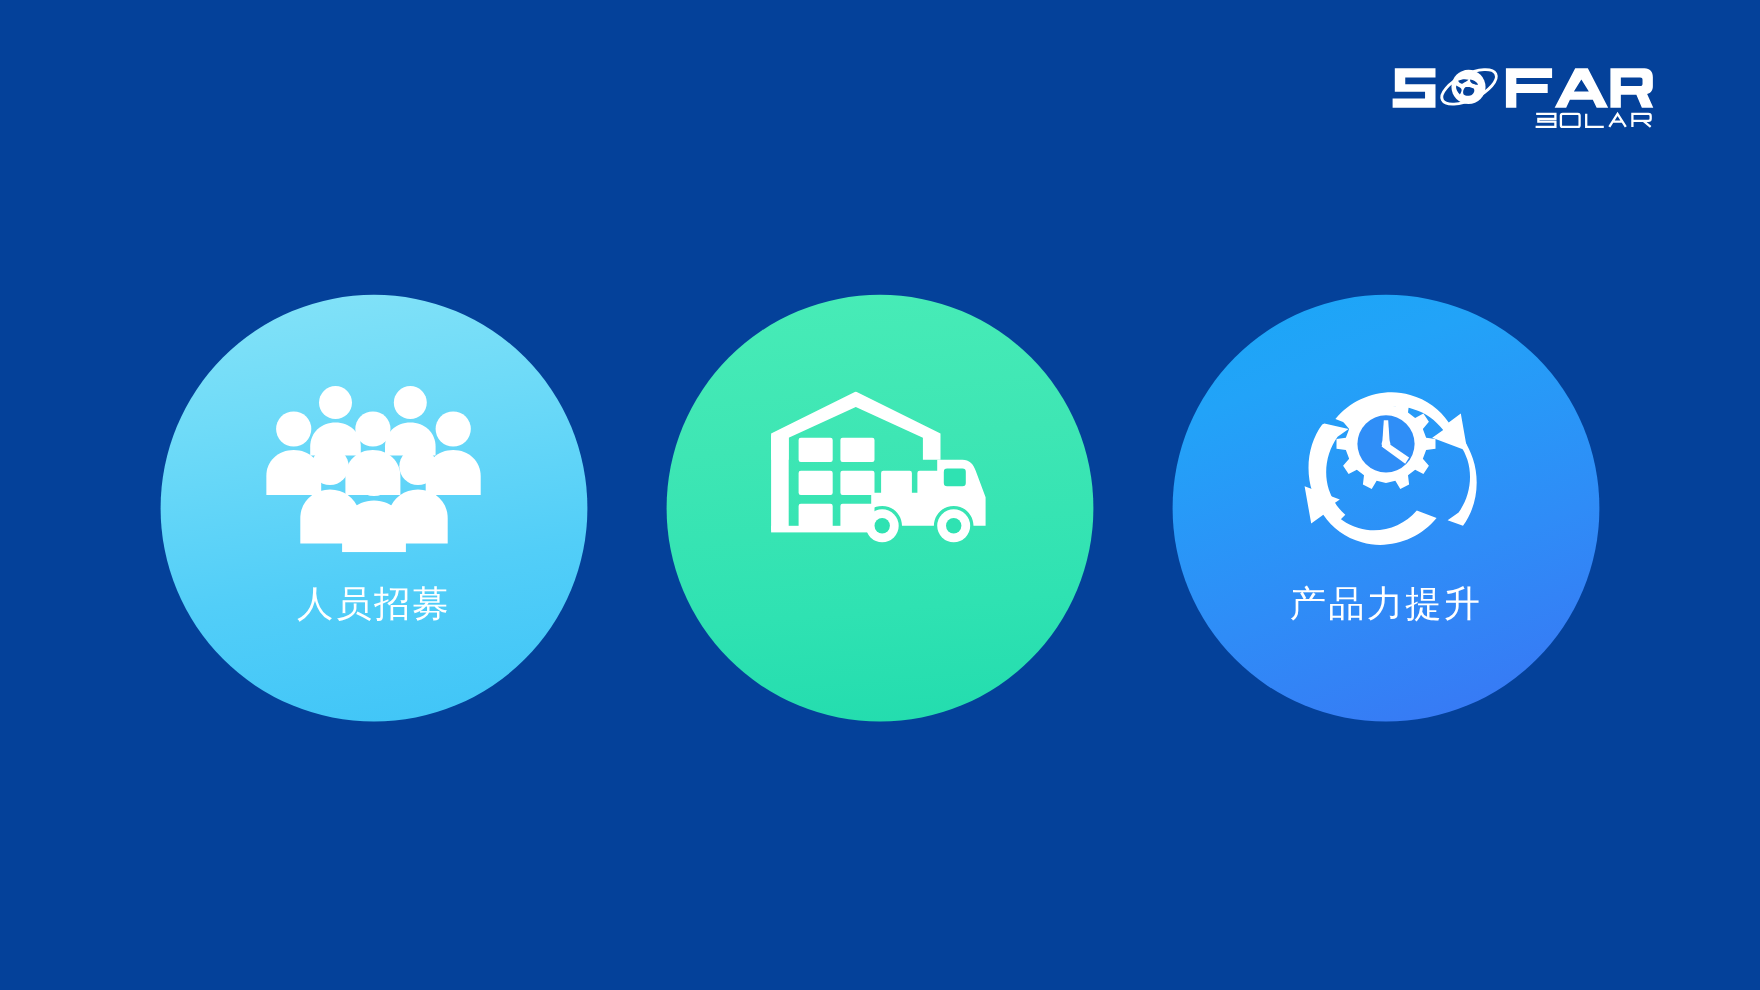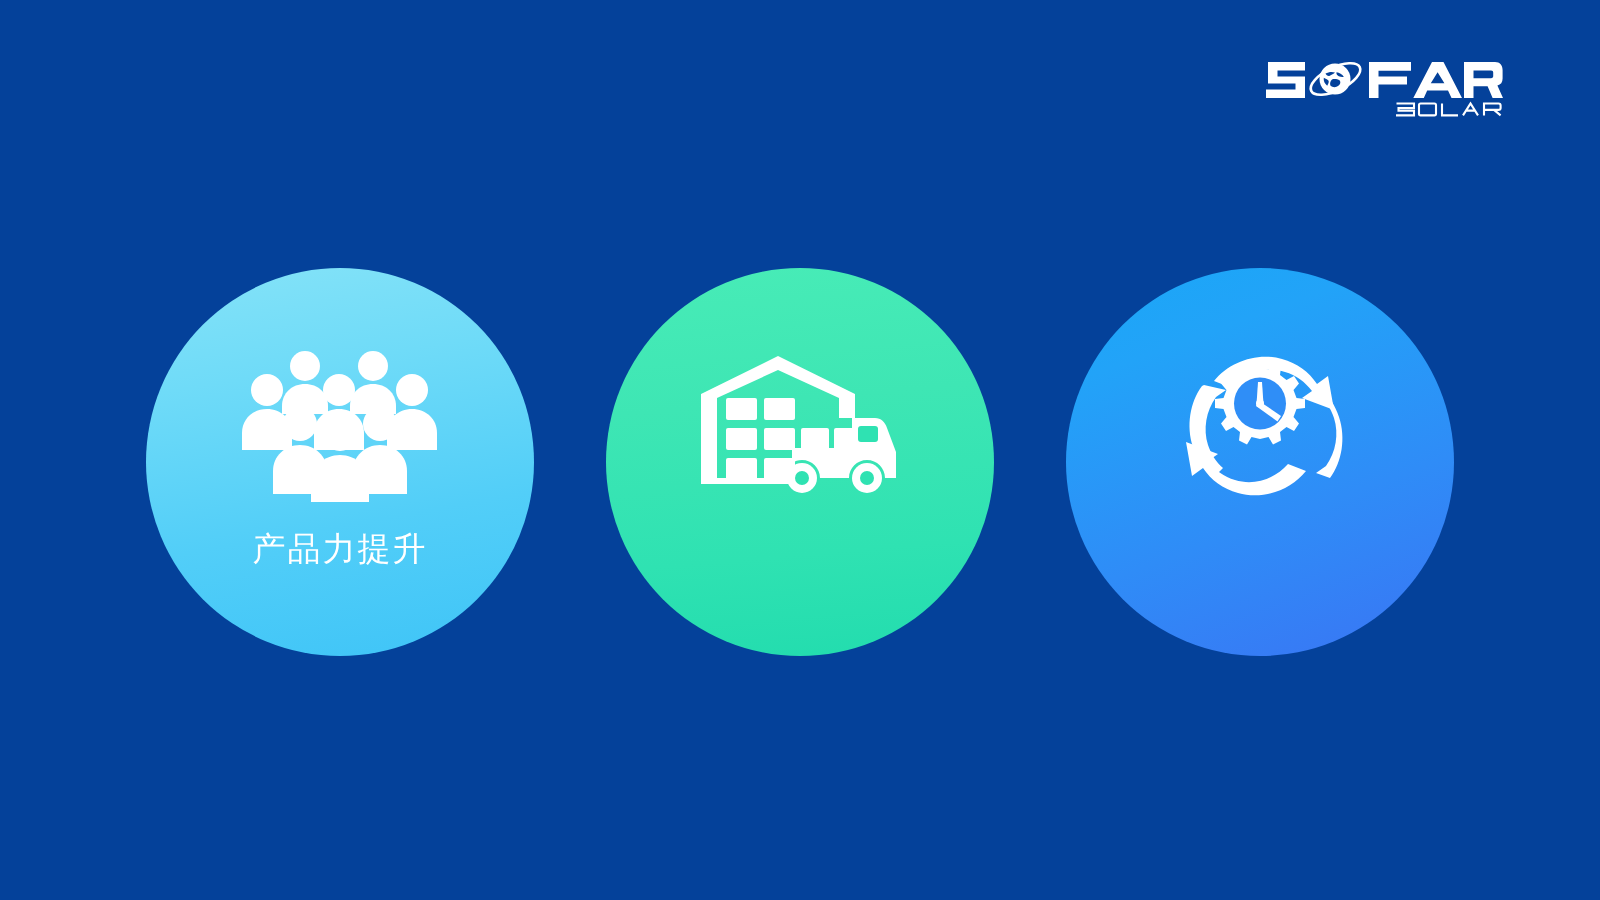--- a/index.html
+++ b/index.html
@@ -149,21 +149,21 @@
 
             <circle cx="58" cy="74" r="17"></circle>
             <path d="M58,95 C73,95 85,106 85,121 L85,144 L31,144 L31,121 C31,106 43,95 58,95 Z"></path>
             <circle cx="138" cy="74" r="17"></circle>
             <path d="M138,95 C153,95 165,106 165,121 L165,144 L111,144 L111,121 C111,106 123,95 138,95 Z"></path>
             <circle cx="98" cy="82" r="19"></circle>
             <path d="M98,105 C114,105 127,117 127,133 L127,152 L69,152 L69,133 C69,117 82,105 98,105 Z"></path>
           </g>
         </svg>
       </div>
-      <div class="circle-label">产品力提升</div>
+      <div class="circle-label">人员招募</div>
     </div>
 
     <div class="circle circle-2">
       <div class="icon-wrap">
         <svg width="200" height="140" viewBox="0 0 200 140" xmlns="http://www.w3.org/2000/svg" aria-hidden="true">
           <g fill="#ffffff">
 
             <path d="M78,0 L155,38 L155,62 L139,62 L139,42 L78,14 L17,42 L17,62 L1,62 L1,38 Z"></path>
 
             <rect x="1" y="40" width="16" height="86"></rect>
@@ -222,16 +222,17 @@
                      L53,49.5 L58,42 L65.5,46 L72,41 L71,32.5 L79,28.5 L83.5,36 Z"></path>
 
             <circle cx="92" cy="69.5" r="26" fill="#2f8ef7"></circle>
 
             <path d="M90,48 L94,48 L95.5,70 L88.5,70 Z"></path>
             <path d="M91,67 L113,82 L109.5,87.5 L88,72 Z"></path>
             <circle cx="92" cy="69.5" r="4"></circle>
           </g>
         </svg>
       </div>
+      <div class="circle-label">产品力提升</div>
     </div>
 
   </div>
 </div>
 
 </body></html>

